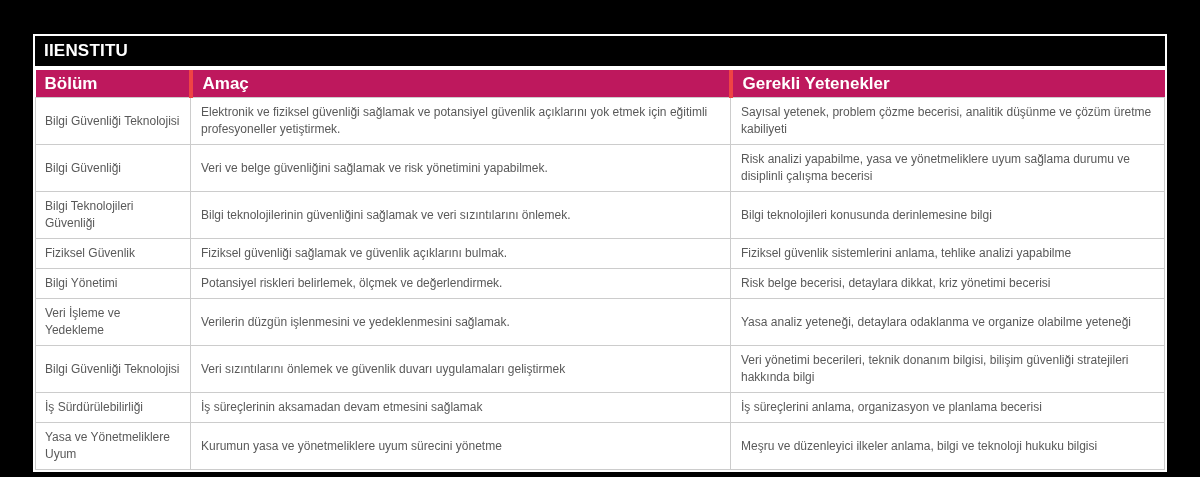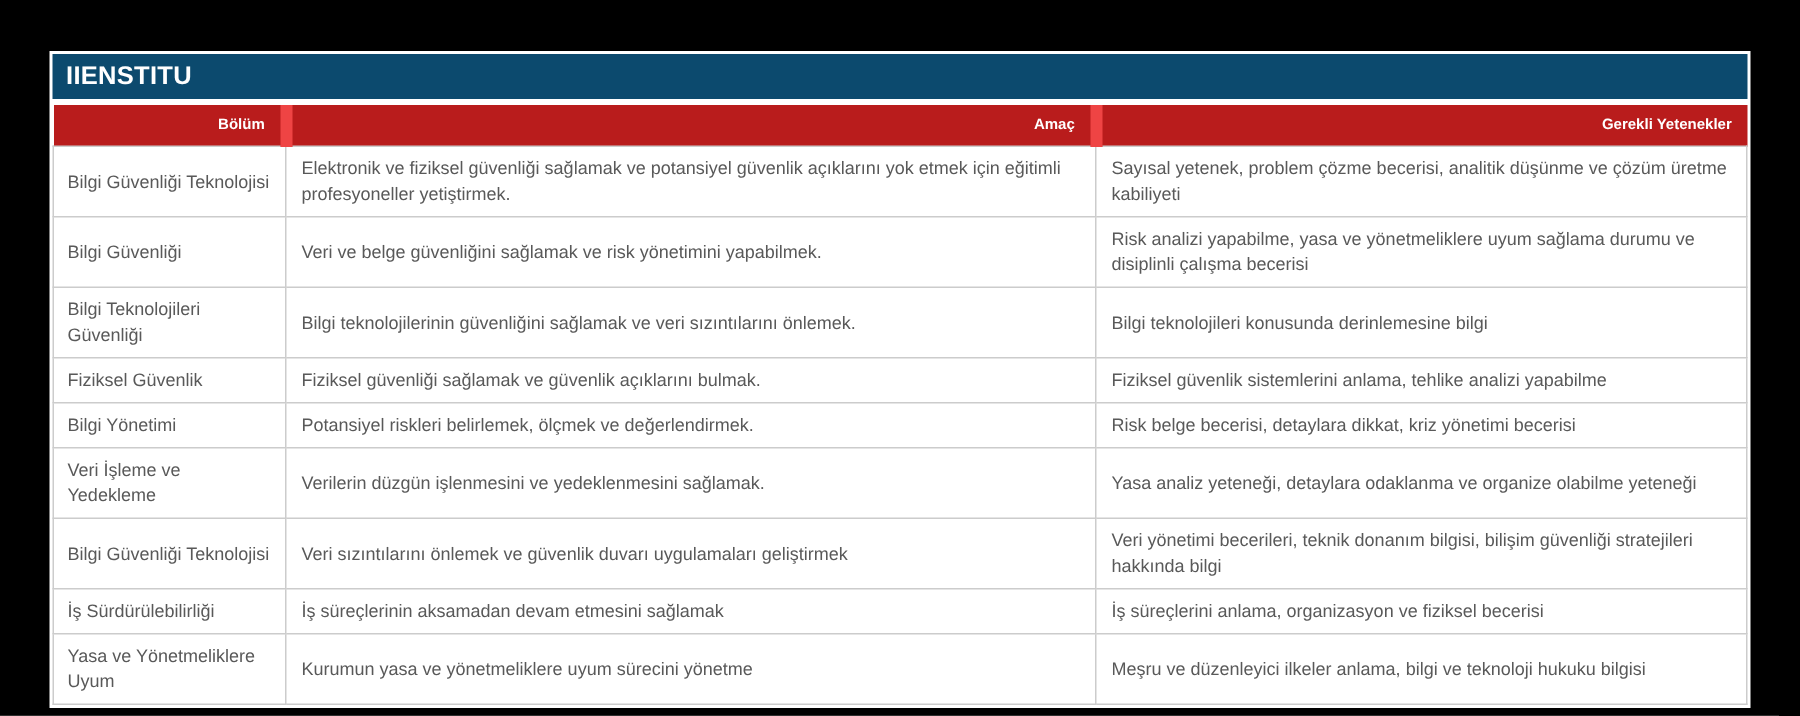--- a/index.html
+++ b/index.html
@@ -20,47 +20,47 @@
   }
   .card {
     position: absolute;
     left: 33px;
     top: 34px;
     width: 1134px;
     background: #ffffff;
     padding: 2px;
   }
   .title-bar {
-    background: #0c4a6e;
+    background: #000000;
     color: #ffffff;
     font-weight: bold;
     font-size: 17px;
     line-height: 22px;
     padding: 4px 9px;
     margin-bottom: 4px;
     letter-spacing: 0.2px;
   }
   table.dept-table {
     width: 100%;
     border-collapse: collapse;
     table-layout: fixed;
   }
   table.dept-table col.c1 { width: 155px; }
   table.dept-table col.c2 { width: 540px; }
   table.dept-table thead th {
-    background: #b91c1c;
+    background: #be185d;
     color: #ffffff;
     font-weight: bold;
-    font-size: 10px;
-    text-align: right;
+    font-size: 17px;
+    text-align: left;
     padding: 5px 10px;
     line-height: 17px;
   }
   table.dept-table thead th + th {
-    border-left: 8px solid #ef4444;
+    border-left: 4px solid #ef4444;
   }
   table.dept-table tbody td {
     background: #ffffff;
     color: #595959;
     font-size: 12px;
     line-height: 17px;
     padding: 6px 10px;
     border: 1px solid #cccccc;
     vertical-align: middle;
   }
@@ -122,21 +122,21 @@
             <td>Yasa analiz yeteneği, detaylara odaklanma ve organize olabilme yeteneği</td>
           </tr>
           <tr>
             <td>Bilgi Güvenliği Teknolojisi</td>
             <td>Veri sızıntılarını önlemek ve güvenlik duvarı uygulamaları geliştirmek</td>
             <td>Veri yönetimi becerileri, teknik donanım bilgisi, bilişim güvenliği stratejileri hakkında bilgi</td>
           </tr>
           <tr>
             <td>İş Sürdürülebilirliği</td>
             <td>İş süreçlerinin aksamadan devam etmesini sağlamak</td>
-            <td>İş süreçlerini anlama, organizasyon ve fiziksel becerisi</td>
+            <td>İş süreçlerini anlama, organizasyon ve planlama becerisi</td>
           </tr>
           <tr>
             <td>Yasa ve Yönetmeliklere Uyum</td>
             <td>Kurumun yasa ve yönetmeliklere uyum sürecini yönetme</td>
             <td>Meşru ve düzenleyici ilkeler anlama, bilgi ve teknoloji hukuku bilgisi</td>
           </tr>
         </tbody>
     </table>
   </div>
 </div>

